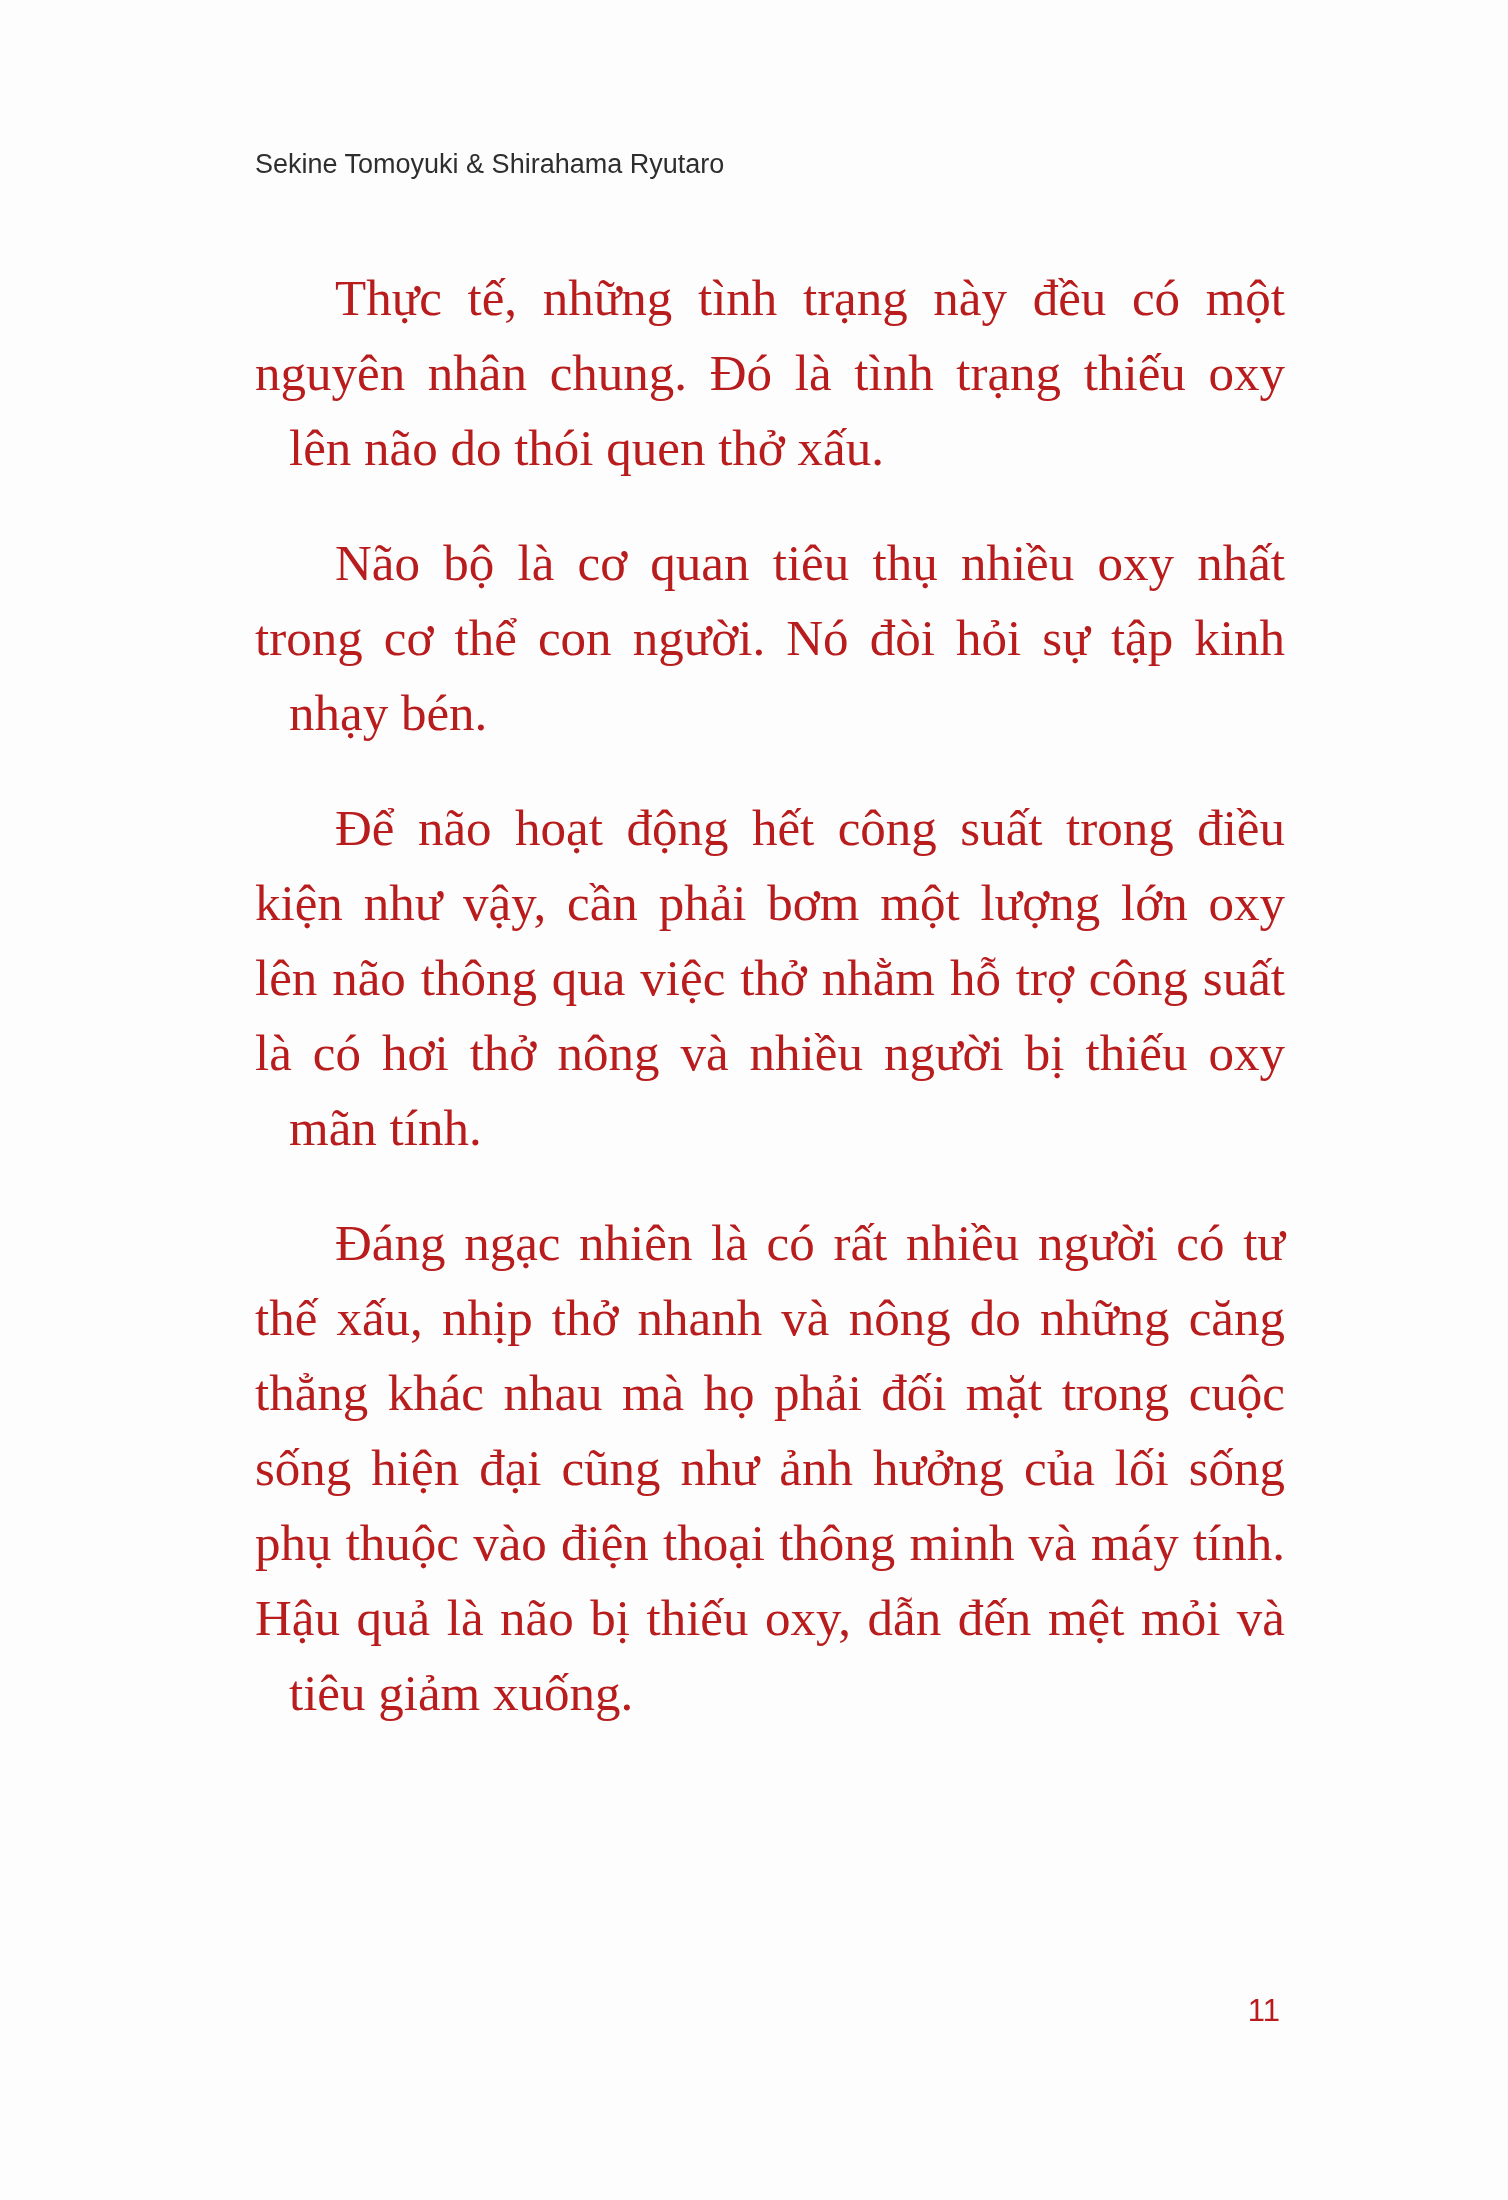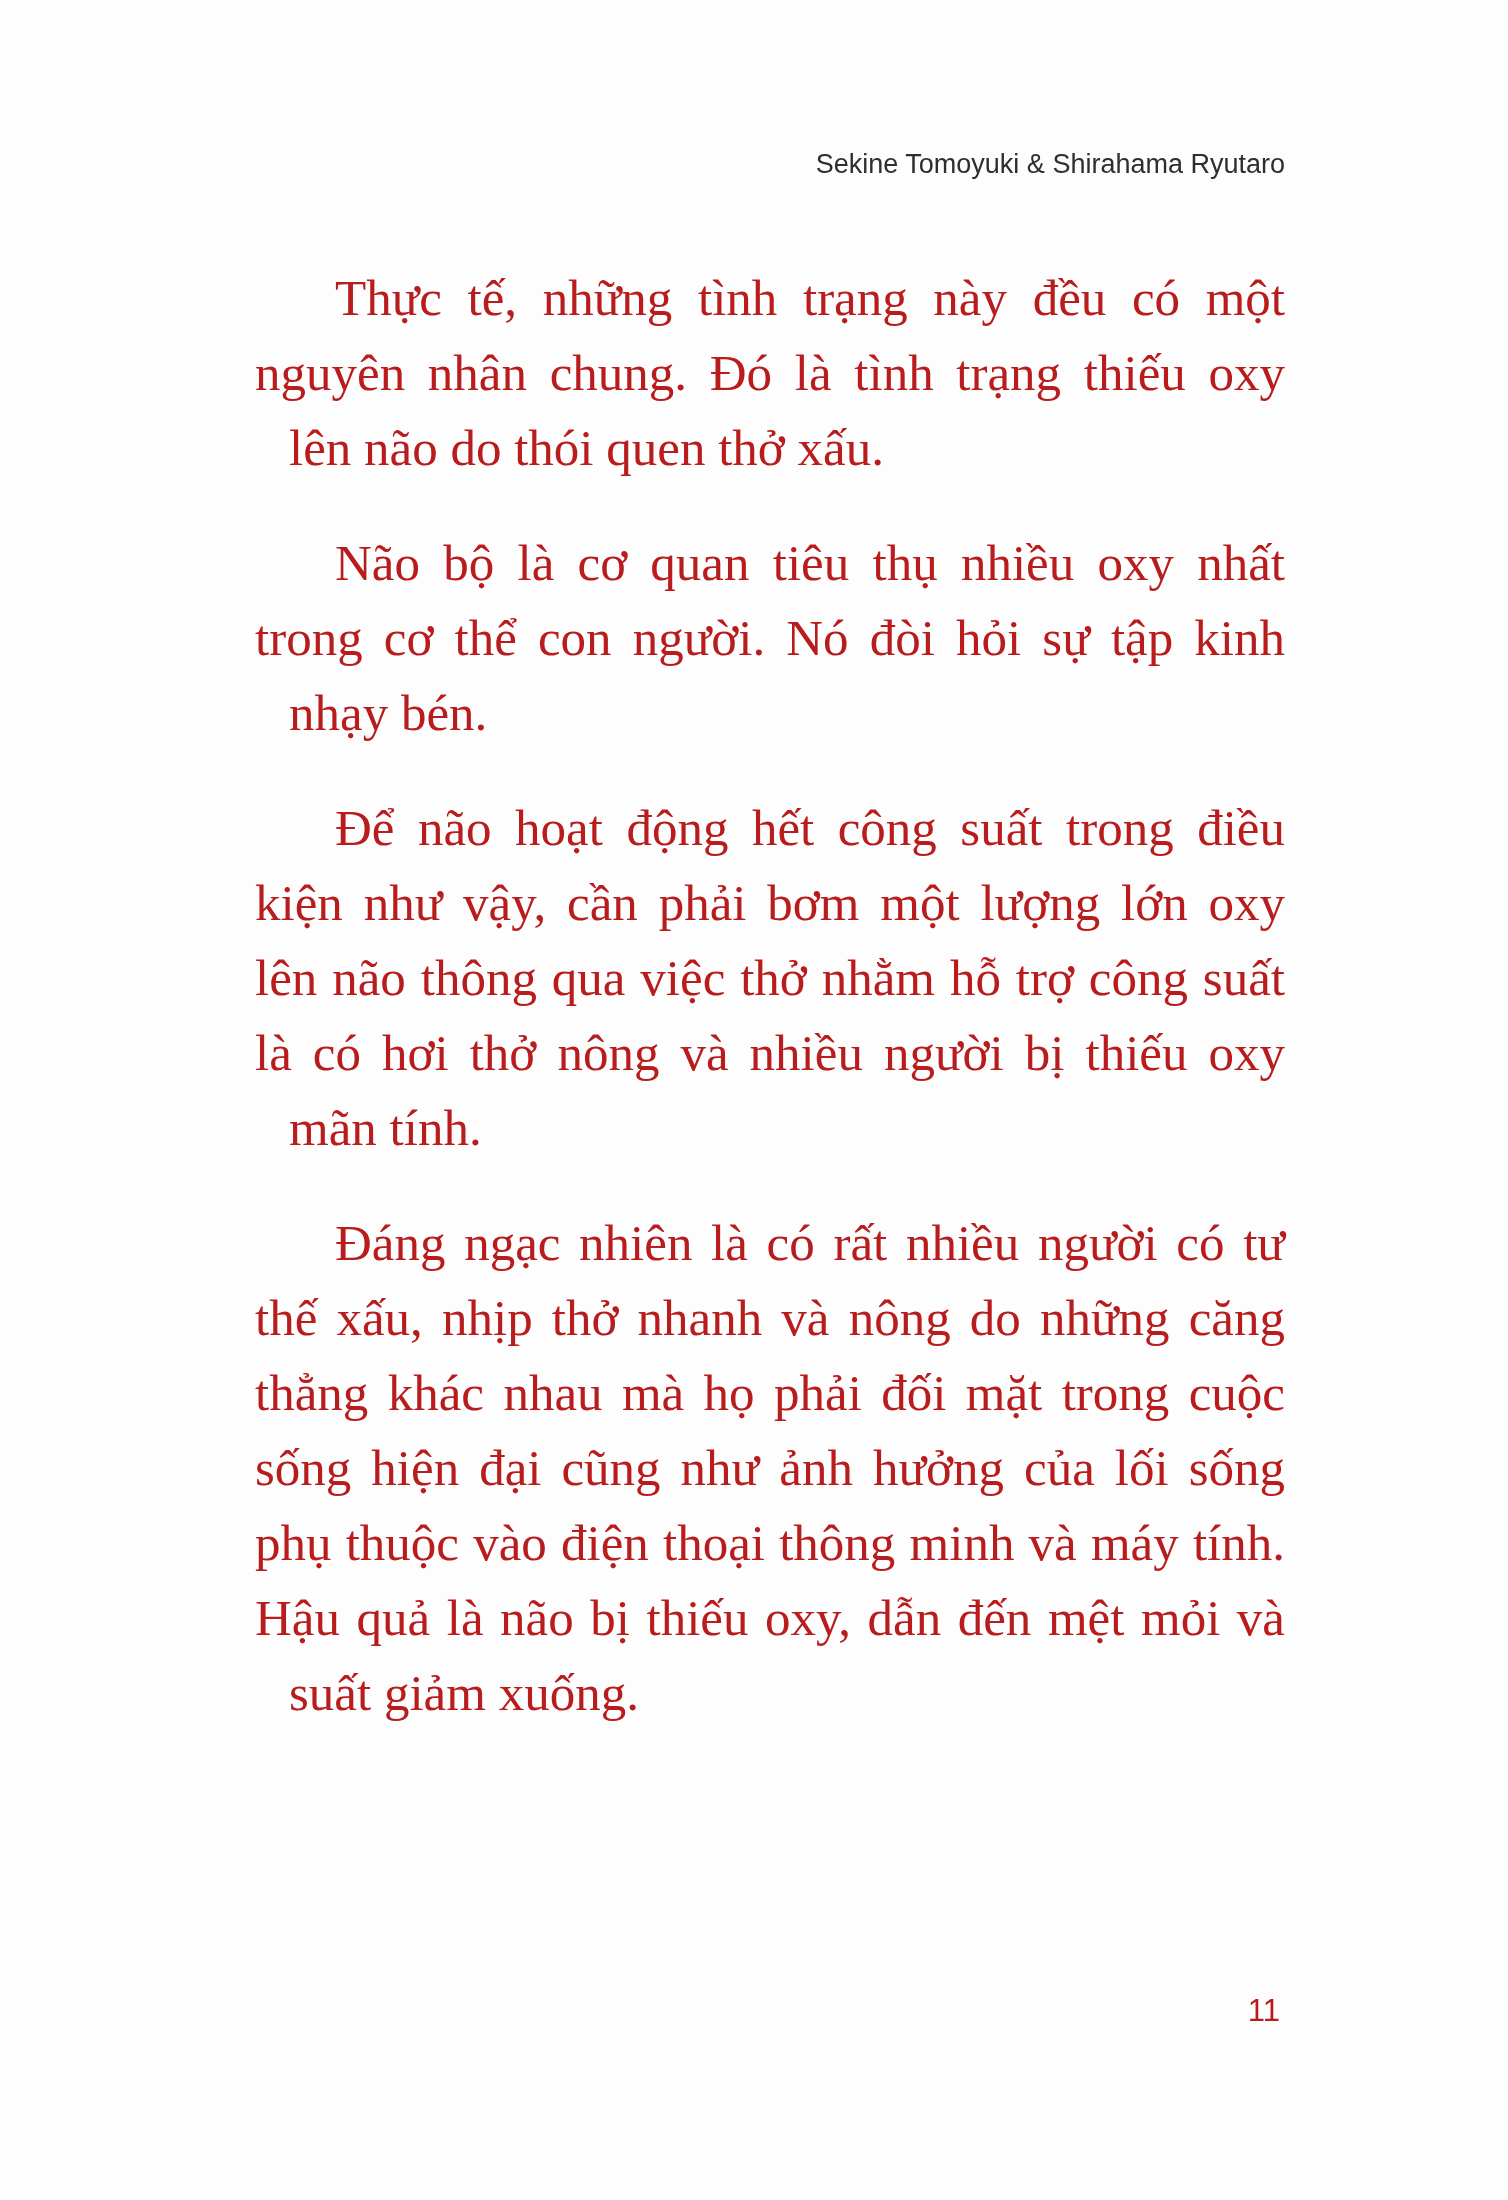--- a/index.html
+++ b/index.html
@@ -14,21 +14,21 @@
     background: #fdfdfd;
     overflow: hidden;
     font-family: "Liberation Serif", "DejaVu Serif", serif;
     color: #1c1c1c;
   }
   .running-header {
     position: absolute;
     top: 148px;
     left: 255px;
     width: 1030px;
-    text-align: right;
+    text-align: left;
     font-family: "Liberation Sans", "DejaVu Sans", sans-serif;
     font-size: 27px;
     line-height: 32px;
     color: #2e2e2e;
     letter-spacing: 0px;
   }
   .textblock {
     position: absolute;
     top: 261px;
     left: 255px;
@@ -93,20 +93,20 @@
       <div class="line last">mãn tính.</div>
     </div>
 
     <div class="para">
       <div class="line first">Đáng ngạc nhiên là có rất nhiều người có tư</div>
       <div class="line">thế xấu, nhịp thở nhanh và nông do những căng</div>
       <div class="line">thẳng khác nhau mà họ phải đối mặt trong cuộc</div>
       <div class="line">sống hiện đại cũng như ảnh hưởng của lối sống</div>
       <div class="line">phụ thuộc vào điện thoại thông minh và máy tính.</div>
       <div class="line">Hậu quả là não bị thiếu oxy, dẫn đến mệt mỏi và</div>
-      <div class="line last">suất giảm xuống.</div>
+      <div class="line last">tiêu giảm xuống.</div>
     </div>
 
   </div>
 
   <div class="folio">11</div>
 
 </div>
 
 </body></html>

